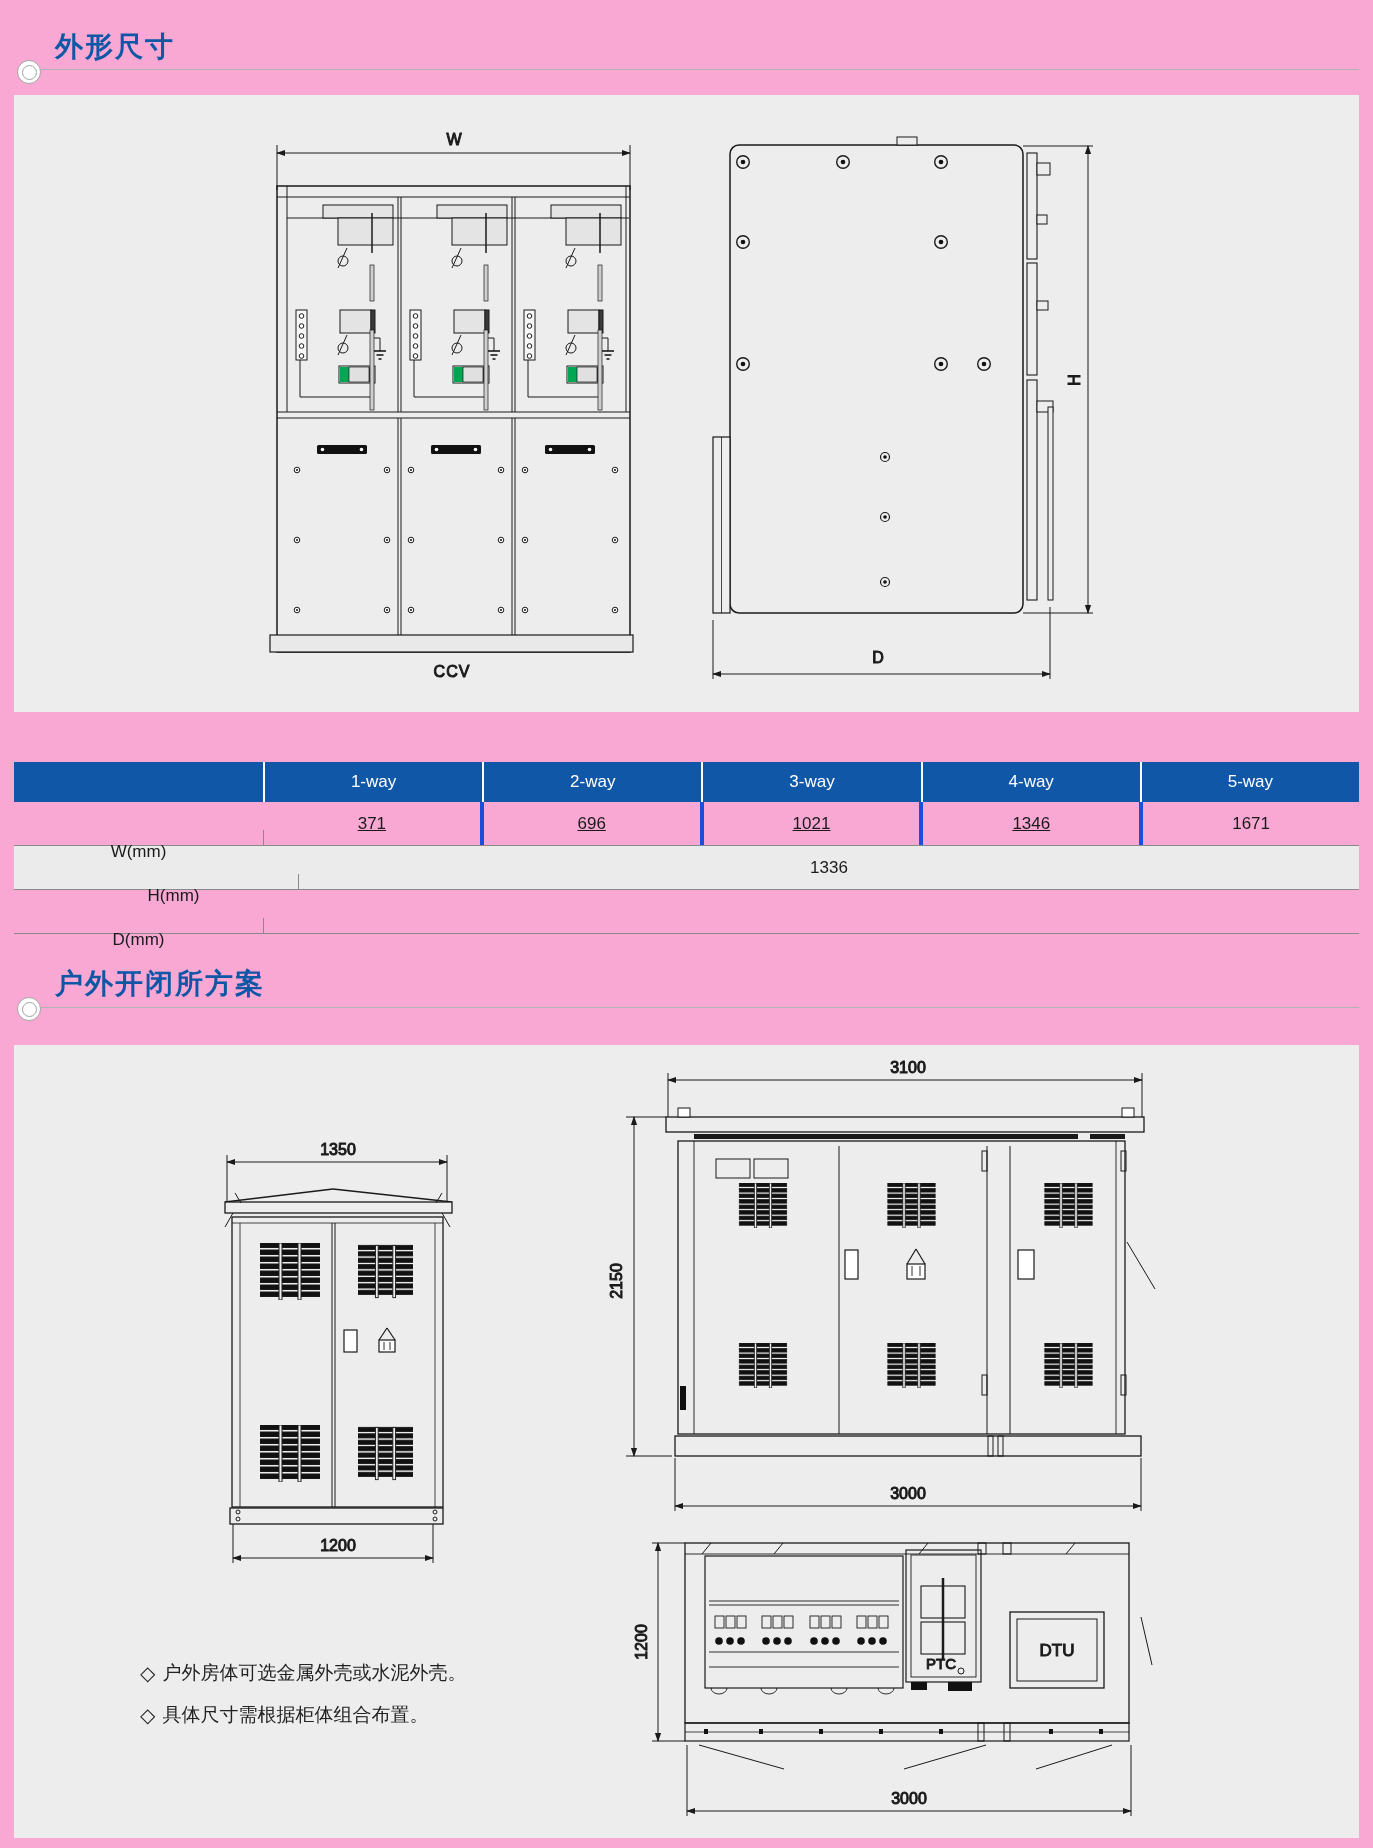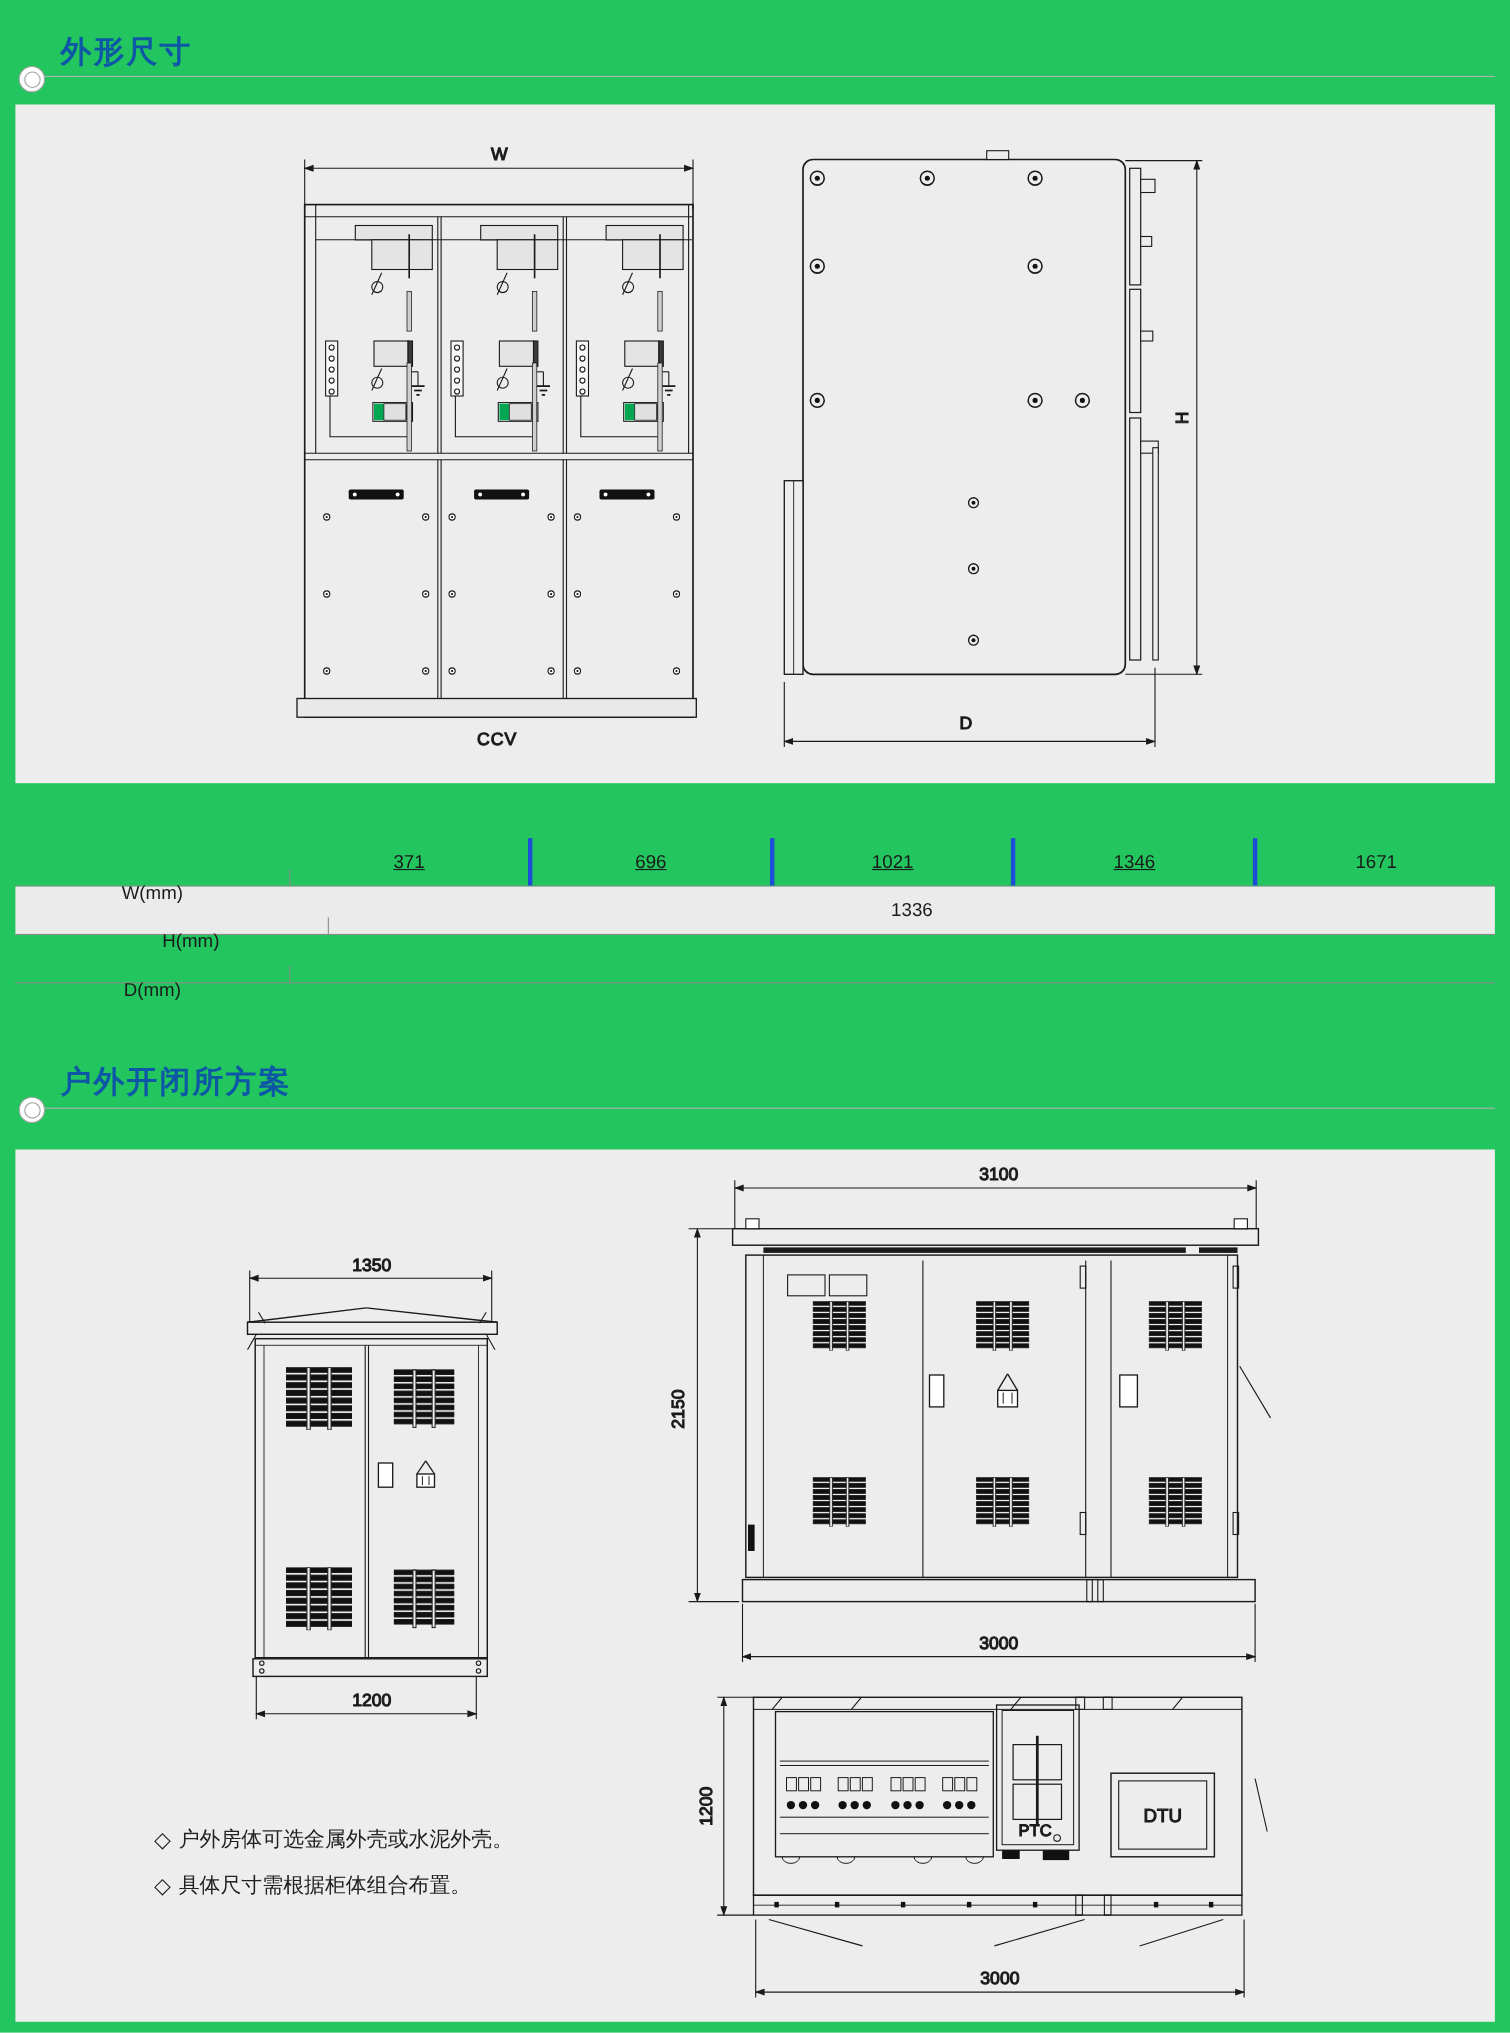--- a/index.html
+++ b/index.html
@@ -1,16 +1,16 @@
 <!DOCTYPE html>
 <html><head>
 <meta charset="utf-8">
 <style>
   html,body{margin:0;padding:0;background:#fff;}
-  #page{position:relative;width:1373px;height:1848px;background:#22c55e;overflow:hidden;
+  #page{position:relative;width:1373px;height:1848px;background:#f9a8d4;overflow:hidden;
         font-family:"Liberation Sans","DejaVu Sans",sans-serif;color:#1a1a1a;}
   .sec-title{position:absolute;left:55px;font-size:28px;font-weight:700;color:#0E57A6;letter-spacing:2px;}
   .sec-line{position:absolute;left:40px;right:14px;height:1px;background:#b3b3b3;}
   .ring{position:absolute;width:22px;height:22px;border:1.5px solid #a3a3a3;border-radius:50%;
         display:flex;align-items:center;justify-content:center;background:#fff;}
   .ring::after{content:"";width:13px;height:13px;border:1px solid #a3a3a3;border-radius:50%;}
   .panel{position:absolute;left:14px;width:1345px;background:#EDEDED;}
   #panel1{top:95px;height:617px;}
   #panel2{top:1045px;height:793px;}
   .panel svg{position:absolute;left:0;top:0;}
@@ -173,20 +173,28 @@
         <text class="dim" x="1066" y="285" text-anchor="middle" font-size="17" transform="rotate(-90 1066 285)">H</text>
         <line x1="699" y1="525" x2="699" y2="584"></line>
         <line x1="1036" y1="512" x2="1036" y2="584"></line>
         <line x1="699" y1="579" x2="1036" y2="579" marker-start="url(#a1)" marker-end="url(#a1)"></line>
         <text class="dim" x="864" y="568" text-anchor="middle" font-size="17">D</text>
       </g>
     </svg>
   </div>
 
   <div id="dim-table">
+    <div class="t-head">
+      <div class="hc"></div>
+      <div class="hc">1-way</div>
+      <div class="hc">2-way</div>
+      <div class="hc">3-way</div>
+      <div class="hc">4-way</div>
+      <div class="hc">5-way</div>
+    </div>
     <div class="t-row">
       <div class="lbl">W(mm)</div>
       <div class="val b">371</div>
       <div class="val b">696</div>
       <div class="val b">1021</div>
       <div class="val b">1346</div>
       <div class="val">1671</div>
     </div>
     <div class="t-row gray">
       <div class="lbl">H(mm)</div>

